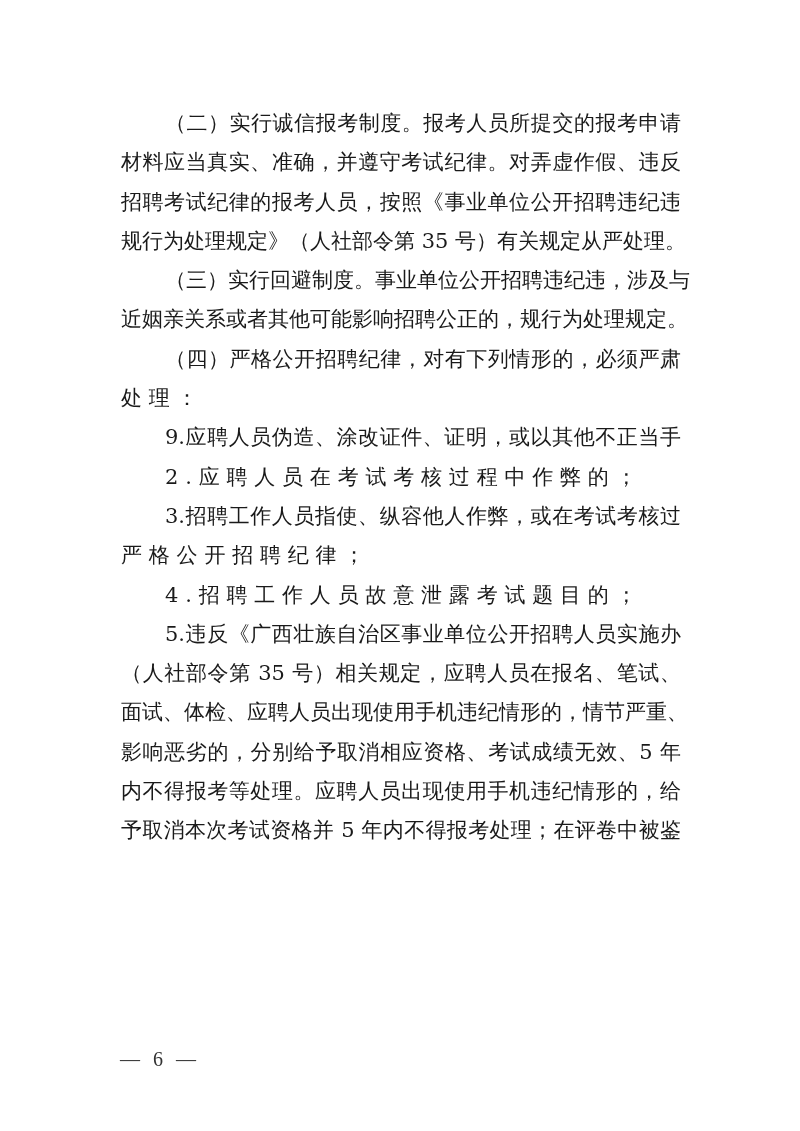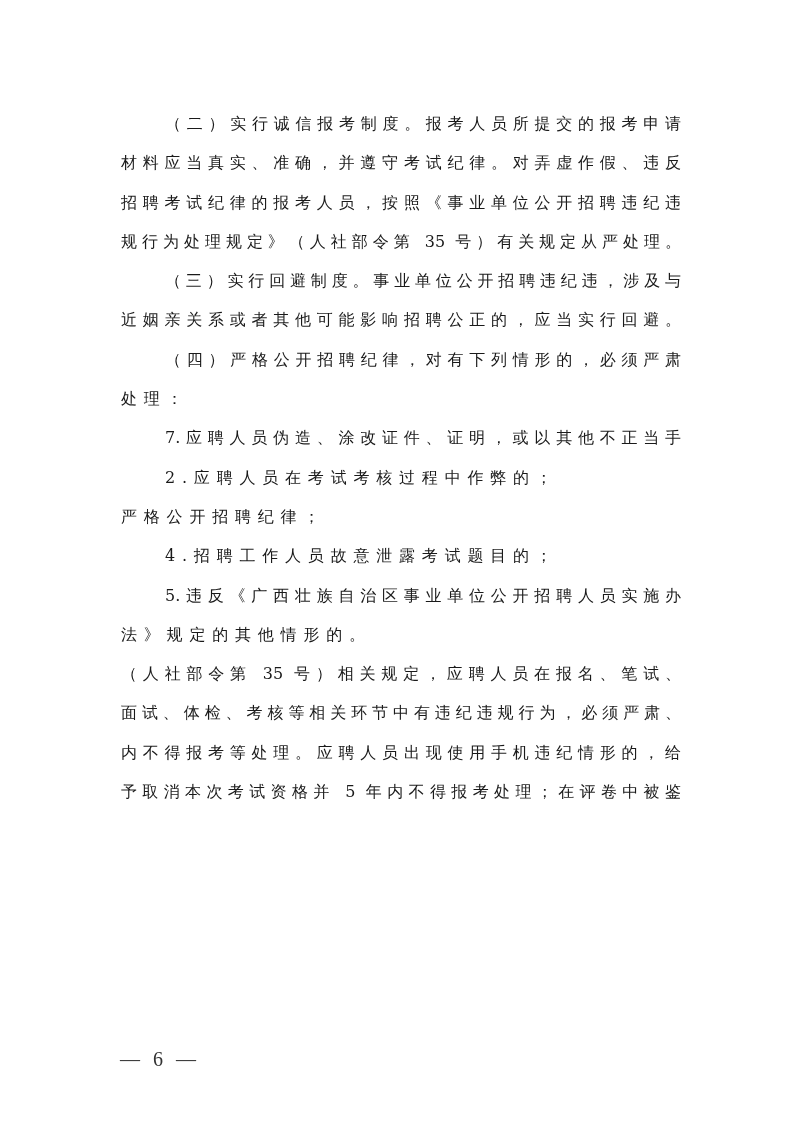--- a/index.html
+++ b/index.html
@@ -1,42 +1,43 @@
 <!DOCTYPE html>
 <html><head>
 <meta charset="utf-8">
 <style>
   html, body { margin: 0; padding: 0; background: #ffffff; }
   body { width: 800px; height: 1131px; position: relative; overflow: hidden;
          font-family: "DejaVu Serif", "Liberation Serif", serif; color: #1a1a1a; }
   .page { position: absolute; left: 121px; top: 104px; width: 560px; }
-  .line { height: 39.3px; line-height: 39.3px; font-size: 16px; white-space: nowrap;
+  .line { height: 39.3px; line-height: 39.3px; font-size: 21px; white-space: nowrap;
           letter-spacing: 6.8px; }
   .line.justify { text-align: justify; text-align-last: justify; letter-spacing: 0; }
   .indent { padding-left: 44px; }
   .footer { position: absolute; left: 120px; top: 1048px; font-size: 20px; color: #333;
             font-family: "Liberation Serif", serif; letter-spacing: 4px; }
 </style>
 </head>
 <body>
 
 <div class="page">
   <div class="line justify indent">（二）实行诚信报考制度。报考人员所提交的报考申请</div>
   <div class="line justify">材料应当真实、准确，并遵守考试纪律。对弄虚作假、违反</div>
   <div class="line justify">招聘考试纪律的报考人员，按照《事业单位公开招聘违纪违</div>
   <div class="line justify">规行为处理规定》（人社部令第 35 号）有关规定从严处理。</div>
   <div class="line justify indent">（三）实行回避制度。事业单位公开招聘违纪违，涉及与</div>
-  <div class="line justify">近姻亲关系或者其他可能影响招聘公正的，应当实行回避。</div>
+  <div class="line justify">近姻亲关系或者其他可能影响招聘公正的，规行为处理规定。</div>
   <div class="line justify indent">（四）严格公开招聘纪律，对有下列情形的，必须严肃</div>
   <div class="line">处理：</div>
-  <div class="line justify indent">7.应聘人员伪造、涂改证件、证明，或以其他不正当手</div>
+  <div class="line justify indent">9.应聘人员伪造、涂改证件、证明，或以其他不正当手</div>
   <div class="line indent">2.应聘人员在考试考核过程中作弊的；</div>
+  <div class="line justify indent">3.招聘工作人员指使、纵容他人作弊，或在考试考核过</div>
   <div class="line">严格公开招聘纪律；</div>
   <div class="line indent">4.招聘工作人员故意泄露考试题目的；</div>
   <div class="line justify indent">5.违反《广西壮族自治区事业单位公开招聘人员实施办</div>
-  <div class="line">法》规定的其他情形的。</div>
   <div class="line justify">（人社部令第 35 号）相关规定，应聘人员在报名、笔试、</div>
-  <div class="line justify">面试、体检、考核等相关环节中有违纪违规行为，必须严肃、</div>
+  <div class="line justify">面试、体检、应聘人员出现使用手机违纪情形的，情节严重、</div>
+  <div class="line justify">影响恶劣的，分别给予取消相应资格、考试成绩无效、5 年</div>
   <div class="line justify">内不得报考等处理。应聘人员出现使用手机违纪情形的，给</div>
   <div class="line justify">予取消本次考试资格并 5 年内不得报考处理；在评卷中被鉴</div>
 </div>
 
 <div class="footer">— 6 —</div>
 
 </body></html>

